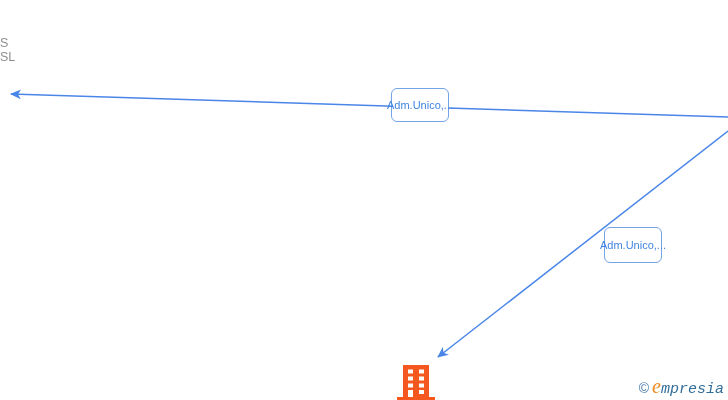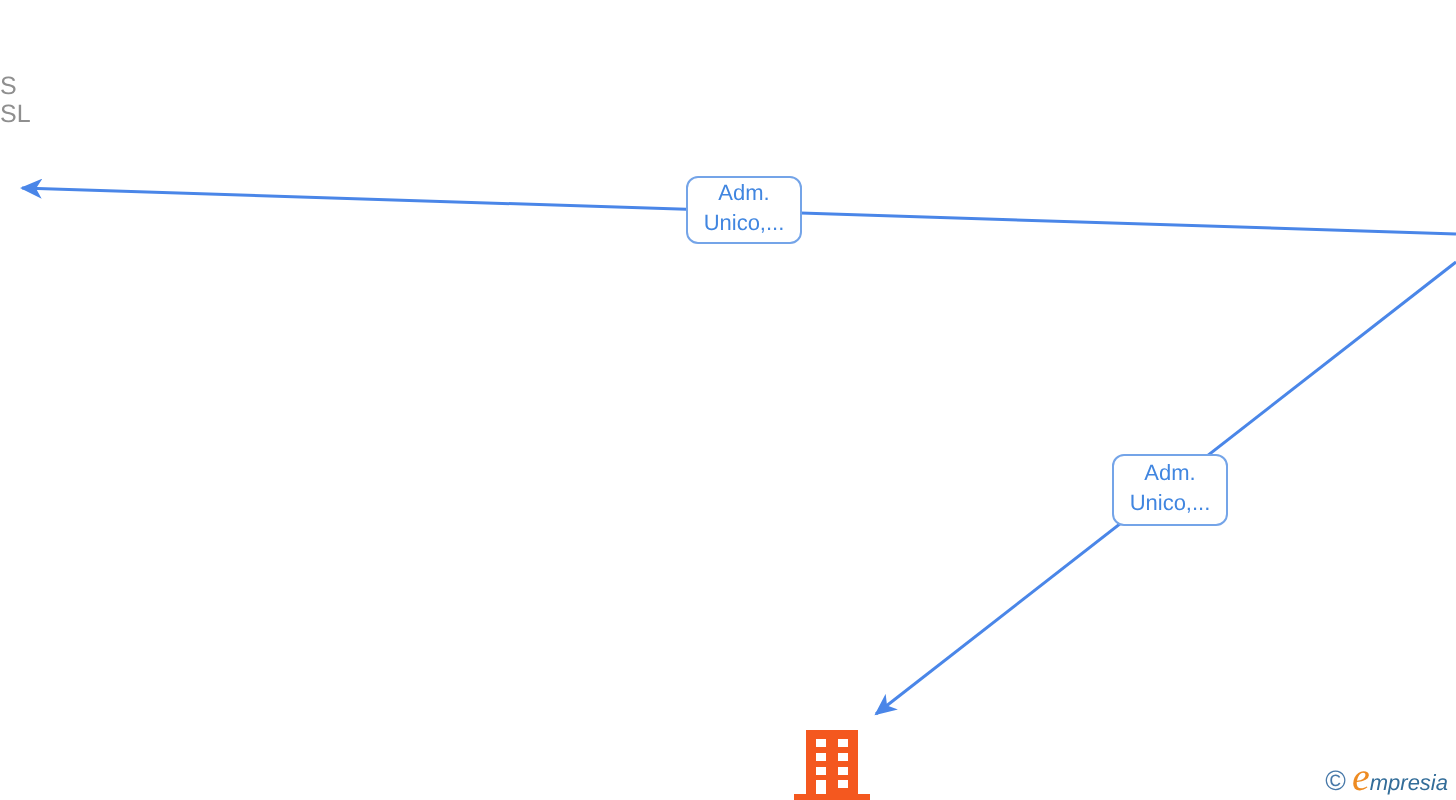--- a/index.html
+++ b/index.html
@@ -33,25 +33,26 @@
   .edge-label {
     position: absolute;
     box-sizing: border-box;
     background: var(--label-bg, #fff);
     border: 1.5px solid var(--label-border, #74a4e8);
     border-radius: 6px;
     color: var(--label-text, #4186e0);
     font-size: 11px;
     line-height: 15px;
     display: flex;
-    flex-direction: column;
+    flex-direction: row;
     align-items: center;
     justify-content: center;
     text-align: center;
     cursor: pointer;
+    margin-left: 48px;
   }
   .edge-label-1 { left: 343px; top: 88px; width: 58px; height: 34px; }
   .edge-label-2 { left: 556px; top: 227px; width: 58px; height: 36px; }
   .partial-entity {
     position: absolute;
     left: 0;
     top: 36px;
     color: var(--entity-text, #8f8f8f);
     font-size: 12.5px;
     line-height: 14px;
@@ -80,23 +81,23 @@
   }
   .watermark .brand-initial {
     color: var(--logo-initial, #ee8b22);
     font-family: "Liberation Serif", serif;
     font-style: italic;
     font-size: 20px;
     line-height: 18px;
   }
   .watermark .brand-rest {
     color: var(--logo-text, #336d99);
-    font-family: Liberation Sans, sans-serif;
+    font-family: Liberation Mono, monospace;
     font-style: italic;
-    font-size: 11px;
+    font-size: 15px;
   }
 </style>
 </head>
 <body>
 
 <div class="stage">
 
   <svg class="edges-layer" viewBox="0 0 728 400" xmlns="http://www.w3.org/2000/svg">
     <defs>
       <marker id="arrow" markerUnits="userSpaceOnUse" markerWidth="12" markerHeight="10" refX="10" refY="5" orient="auto">

